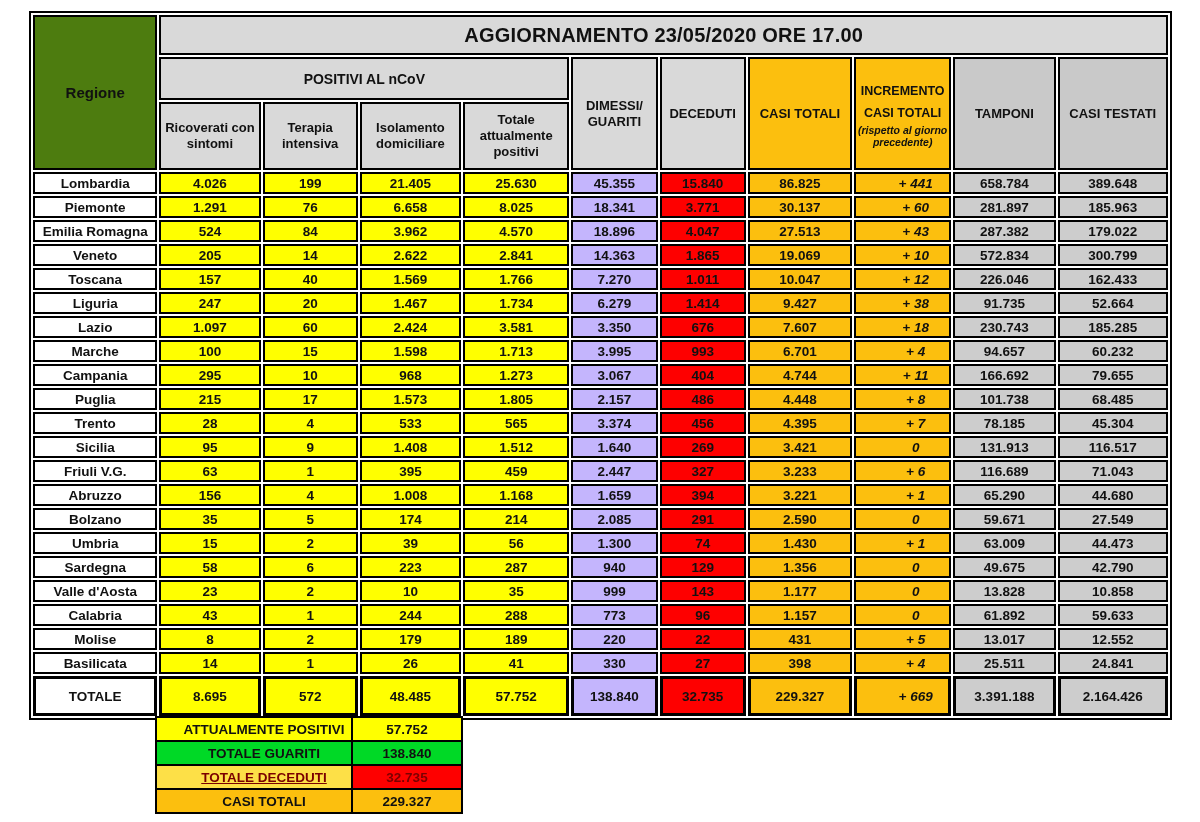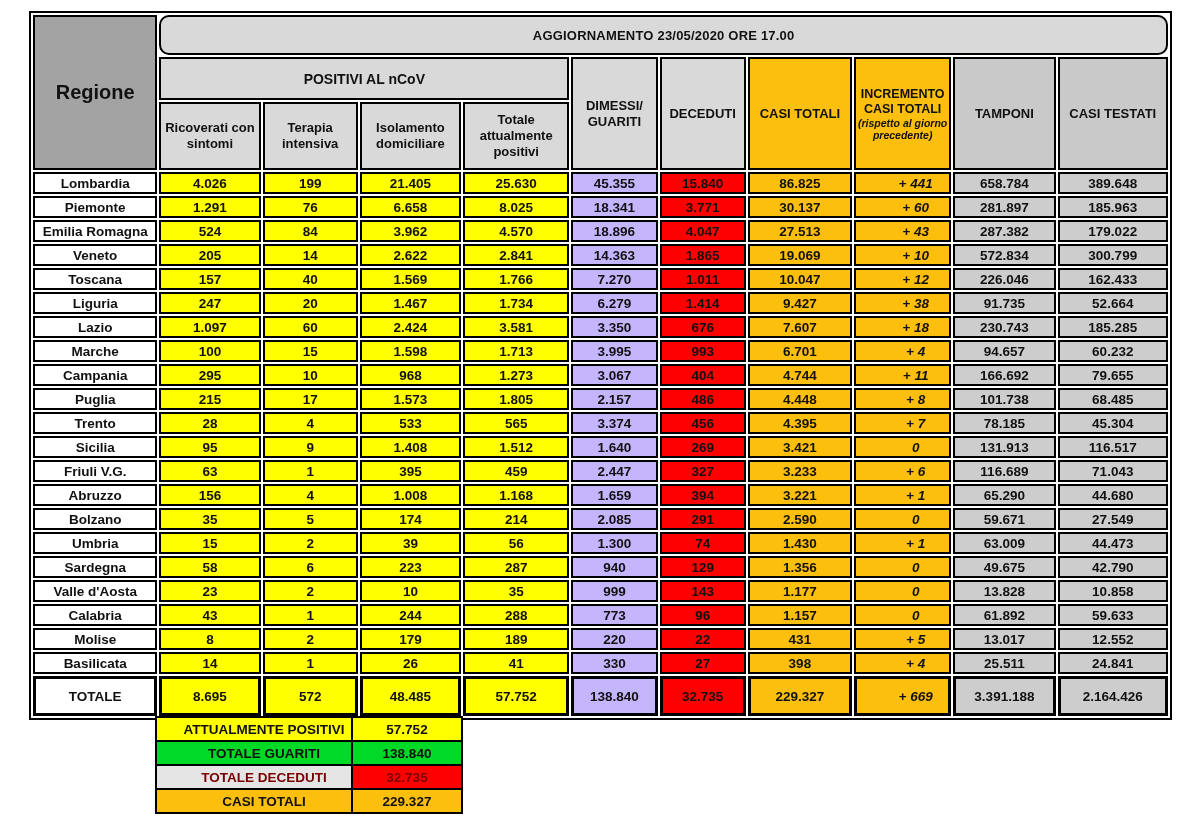--- a/index.html
+++ b/index.html
@@ -8,28 +8,28 @@
   .page { position:relative; width:1200px; height:822px; background:#ffffff; overflow:hidden; }
 
   
   table.main { position:absolute; left:29px; top:11px; width:1143px;
     border-collapse:separate; border-spacing:2px; table-layout:fixed;
     background:#ffffff; border:2px solid #000; }
   table.main th, table.main td {
     border:2px solid #000; vertical-align:middle; text-align:center;
     font-weight:bold; color:#111; overflow:hidden; }
 
-  th.th-title   { height:40px; background:#d9d9d9; font-size:13px; letter-spacing:.2px;border-radius:10px; }
-  th.th-region  { background:#a3a3a3; font-size:20px; }
+  th.th-title   { height:40px; background:#d9d9d9; font-size:20px; letter-spacing:.2px; }
+  th.th-region  { background:#4d7c0f; font-size:15px; }
   th.th-group   { height:43px; background:#d9d9d9; font-size:14px; }
   th.th-sub     { height:68px; background:#d9d9d9; font-size:13px; line-height:16px; padding:0 2px; }
   th.th-orange  { background:#fcbf0e; }
   th.th-darkgray{ background:#c9c9c9; }
   th .note { display:block; font-style:italic; font-weight:600; font-size:10.5px; line-height:12px; margin-top:0; }
-  th .inc-title { display:block; font-size:12.5px; line-height:15px; }
+  th .inc-title { display:block; font-size:12.5px; line-height:22px; }
 
   table.main td { height:22px; font-size:13.5px; line-height:17px; }
   td.cell-region { background:#ffffff; font-size:14px; }
   td.cell-yellow { background:#ffff00; }
   td.cell-green  { background:#c4b5fd; }
   td.cell-red    { background:#fe0000; color:#7a0000;margin-top:20px; }
   td.cell-orange { background:#fcbf0e; }
   td.cell-gray   { background:#cdcdcd; }
   td.italic      { font-style:italic;padding-left:26px; }
   tr.total-row td { border-width:3px; height:40px; }
@@ -379,21 +379,21 @@
     <tbody>
         <tr>
           <td class="sum-label" style="background: rgb(255, 255, 0); color: rgb(17, 17, 17);">ATTUALMENTE POSITIVI</td>
           <td class="sum-value" style="background: rgb(255, 255, 0); color: rgb(17, 17, 17);">57.752</td>
         </tr>
         <tr>
           <td class="sum-label" style="background: rgb(0, 217, 38); color: rgb(17, 17, 17);">TOTALE GUARITI</td>
           <td class="sum-value" style="background: rgb(0, 217, 38); color: rgb(17, 17, 17);">138.840</td>
         </tr>
         <tr>
-          <td class="sum-label" style="background: #e5e5e5; color: rgb(122, 0, 0);">TOTALE DECEDUTI</td>
+          <td class="sum-label" style="background: #fde047; color: rgb(122, 0, 0); text-decoration: underline;">TOTALE DECEDUTI</td>
           <td class="sum-value" style="background: rgb(254, 0, 0); color: rgb(122, 0, 0);">32.735</td>
         </tr>
         <tr>
           <td class="sum-label" style="background: rgb(252, 191, 14); color: rgb(17, 17, 17);">CASI TOTALI</td>
           <td class="sum-value" style="background: rgb(252, 191, 14); color: rgb(17, 17, 17);">229.327</td>
         </tr>
       </tbody>
   </table>
 
 </div>

